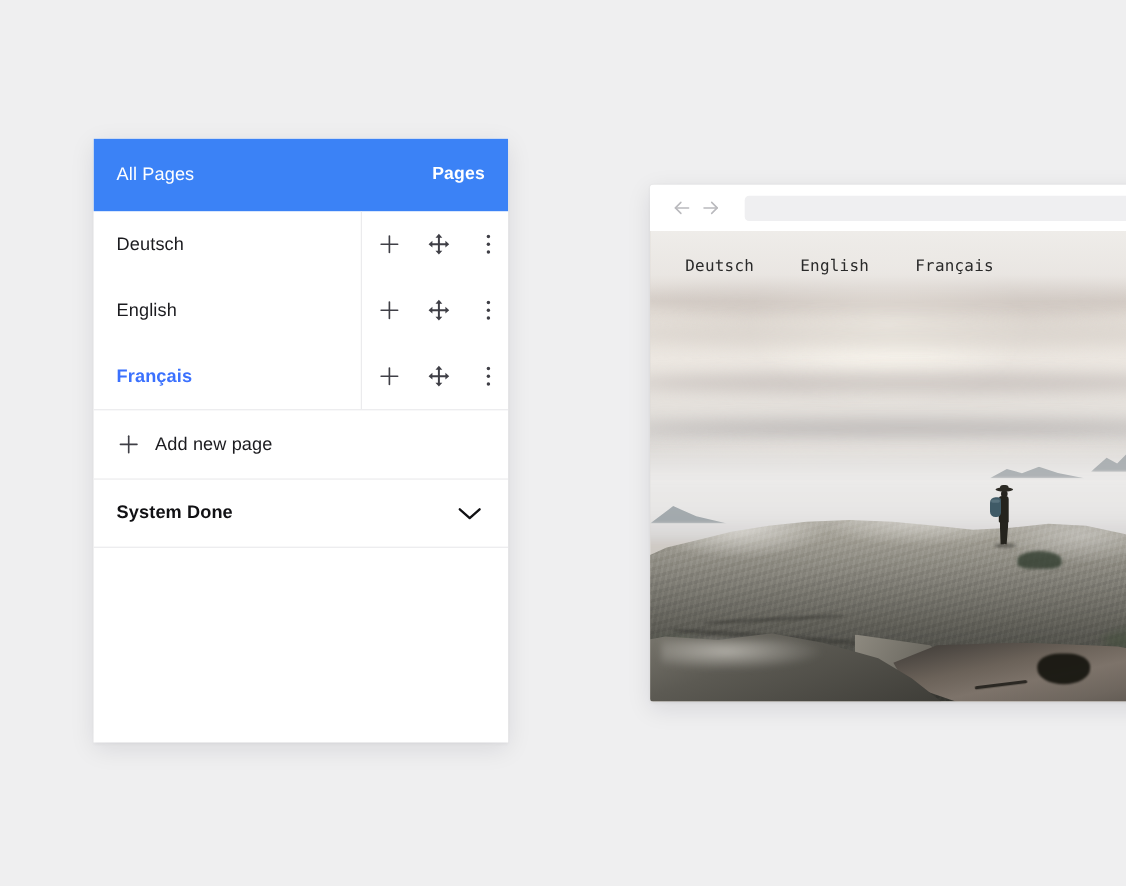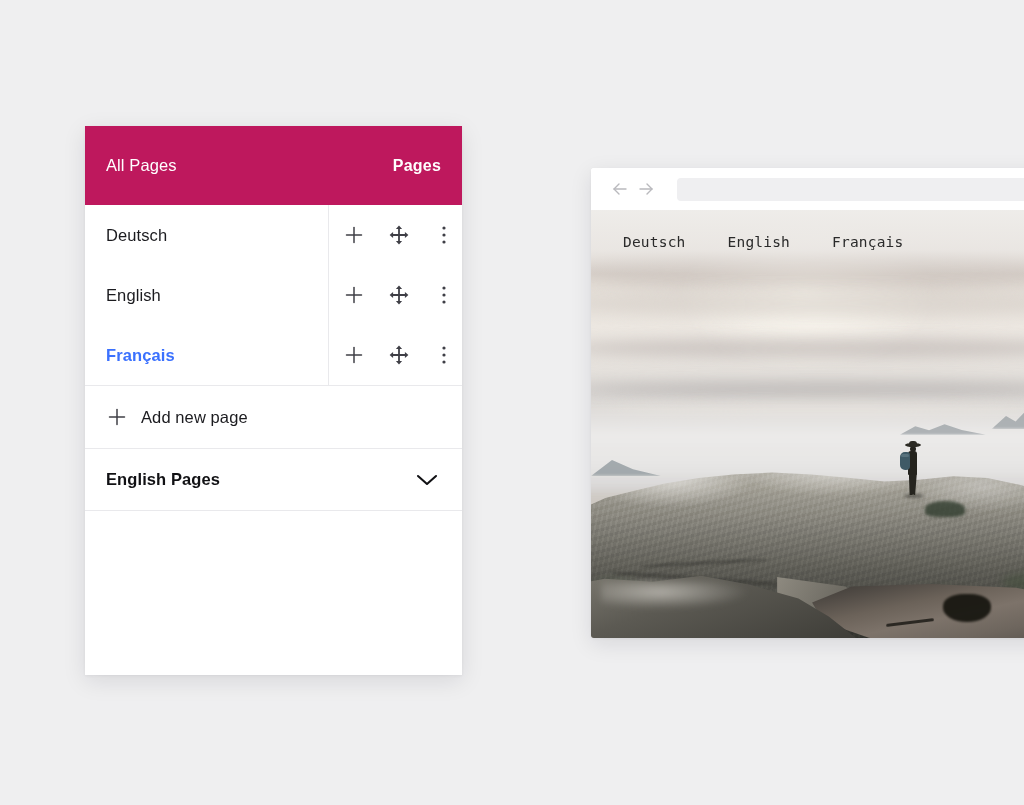--- a/index.html
+++ b/index.html
@@ -28,22 +28,22 @@
     left: 85px;
     top: 126px;
     width: 377px;
     height: 549px;
     background: #ffffff;
     box-shadow: 0 6px 22px rgba(20,20,40,0.10), 0 1px 3px rgba(20,20,40,0.05);
     overflow: hidden;
   }
 
   .panel-header {
-    height: 79px;
-    background: #be185d;
+    height: 66px;
+    background: #3b82f6;
     display: flex;
     align-items: center;
     justify-content: space-between;
     padding: 0 21px 0 21px;
   }
   .panel-header-title {
     color: #ffffff;
     font-size: 16.5px;
     letter-spacing: 0.1px;
   }
@@ -526,21 +526,21 @@
       <span class="add-row-icon">
         <svg width="22" height="22" viewBox="0 0 22 22" fill="none" stroke="currentColor" stroke-width="1.5" stroke-linecap="round">
           <line x1="11" y1="3.5" x2="11" y2="18.5"></line>
             <line x1="3.5" y1="11" x2="18.5" y2="11"></line>
         </svg>
       </span>
       <span class="add-row-label">Add new page</span>
     </div>
 
     <div class="system-row">
-      <span class="system-row-label">English Pages</span>
+      <span class="system-row-label">System Done</span>
       <span class="system-row-chevron">
         <svg width="22" height="14" viewBox="0 0 22 14" fill="none" stroke="currentColor" stroke-width="2.1" stroke-linecap="round" stroke-linejoin="round">
           <polyline points="2,3 11,11 20,3"></polyline>
         </svg>
       </span>
     </div>
 
     <div class="panel-filler"></div>
   </div>
 

